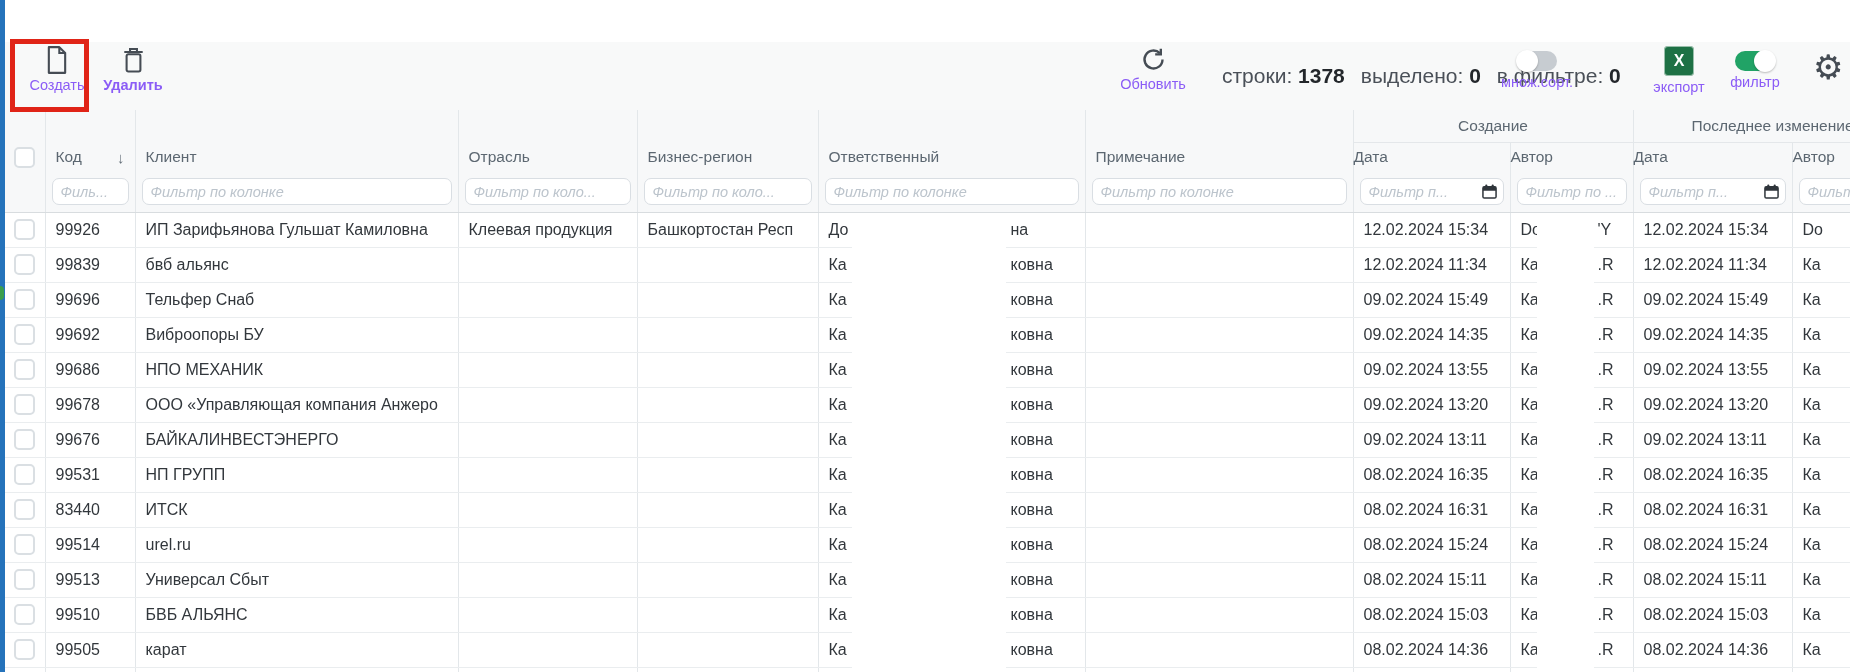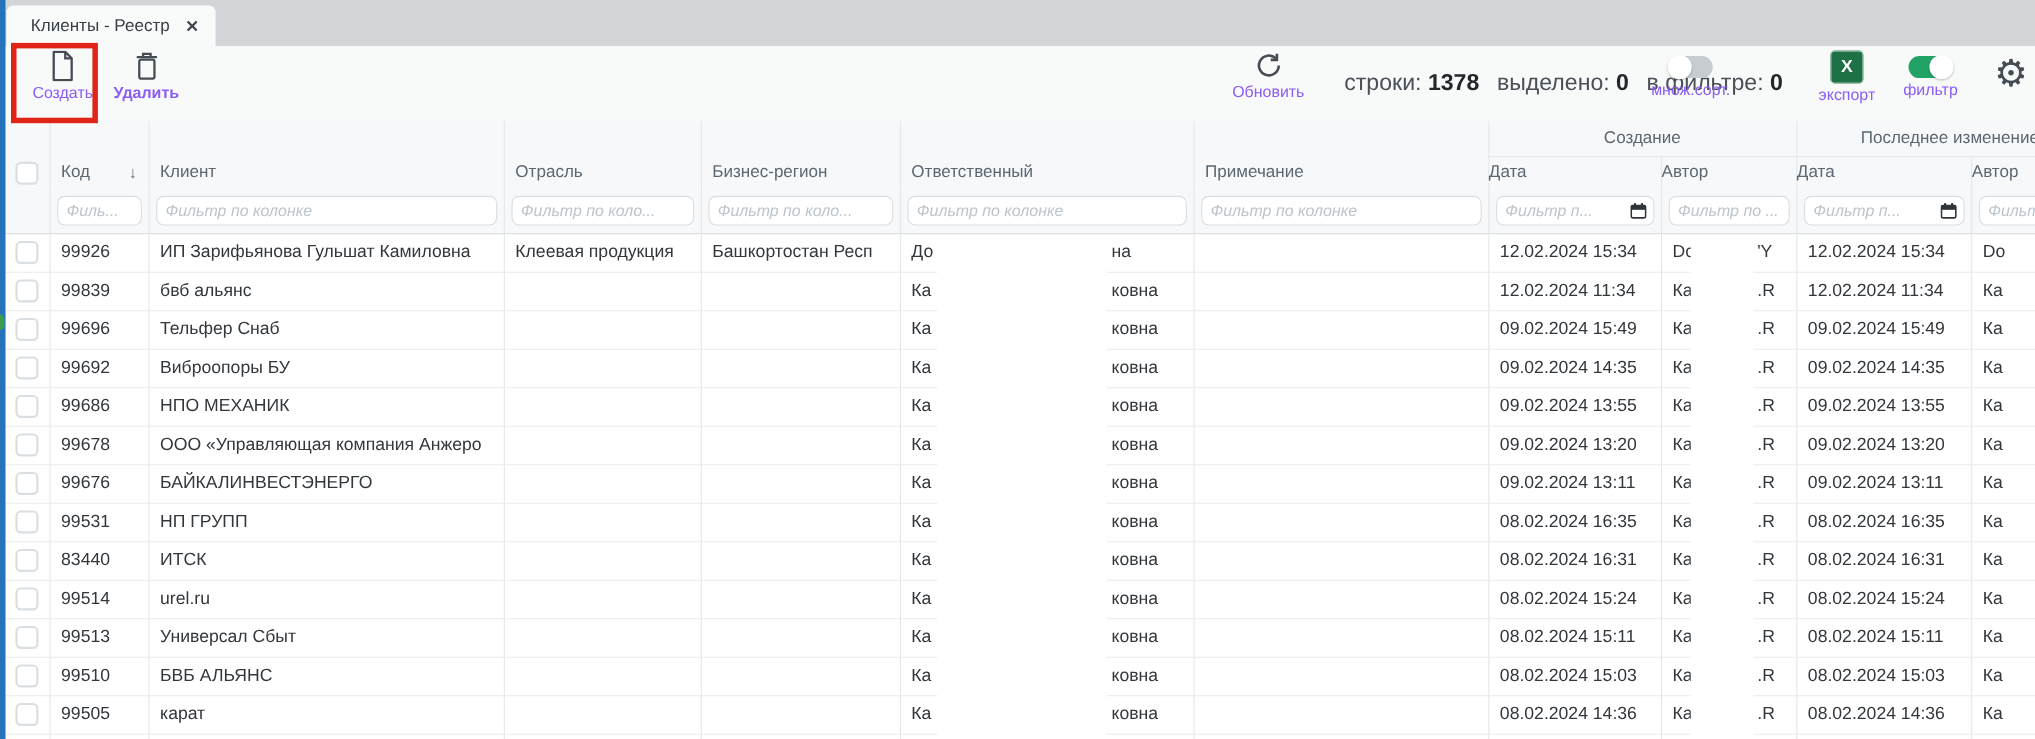--- a/index.html
+++ b/index.html
@@ -65,26 +65,20 @@
   .icon-stack svg { display:block; }
 </style>
 </head>
 <body>
 
 <div class="screen">
 
   <div class="left-strip"></div>
   <div class="left-strip-green"></div>
 
-  <div class="tabbar">
-    <div class="tab">
-      <span class="tab-title">Клиенты - Реестр</span>
-      <span class="tab-close">✕</span>
-    </div>
-  </div>
 
   <div class="toolbar">
 
     <div class="tb-btn icon-stack" style="left:14px; width:76px;">
       <span>
         <svg width="24" height="28" viewBox="0 0 20 24" fill="none" stroke="#454c54" stroke-width="1.8">
           <path d="M3 1h9l5 5v17H3z" stroke-linejoin="round"></path>
             <path d="M12 1v5h5"></path>
         </svg>
       </span>

